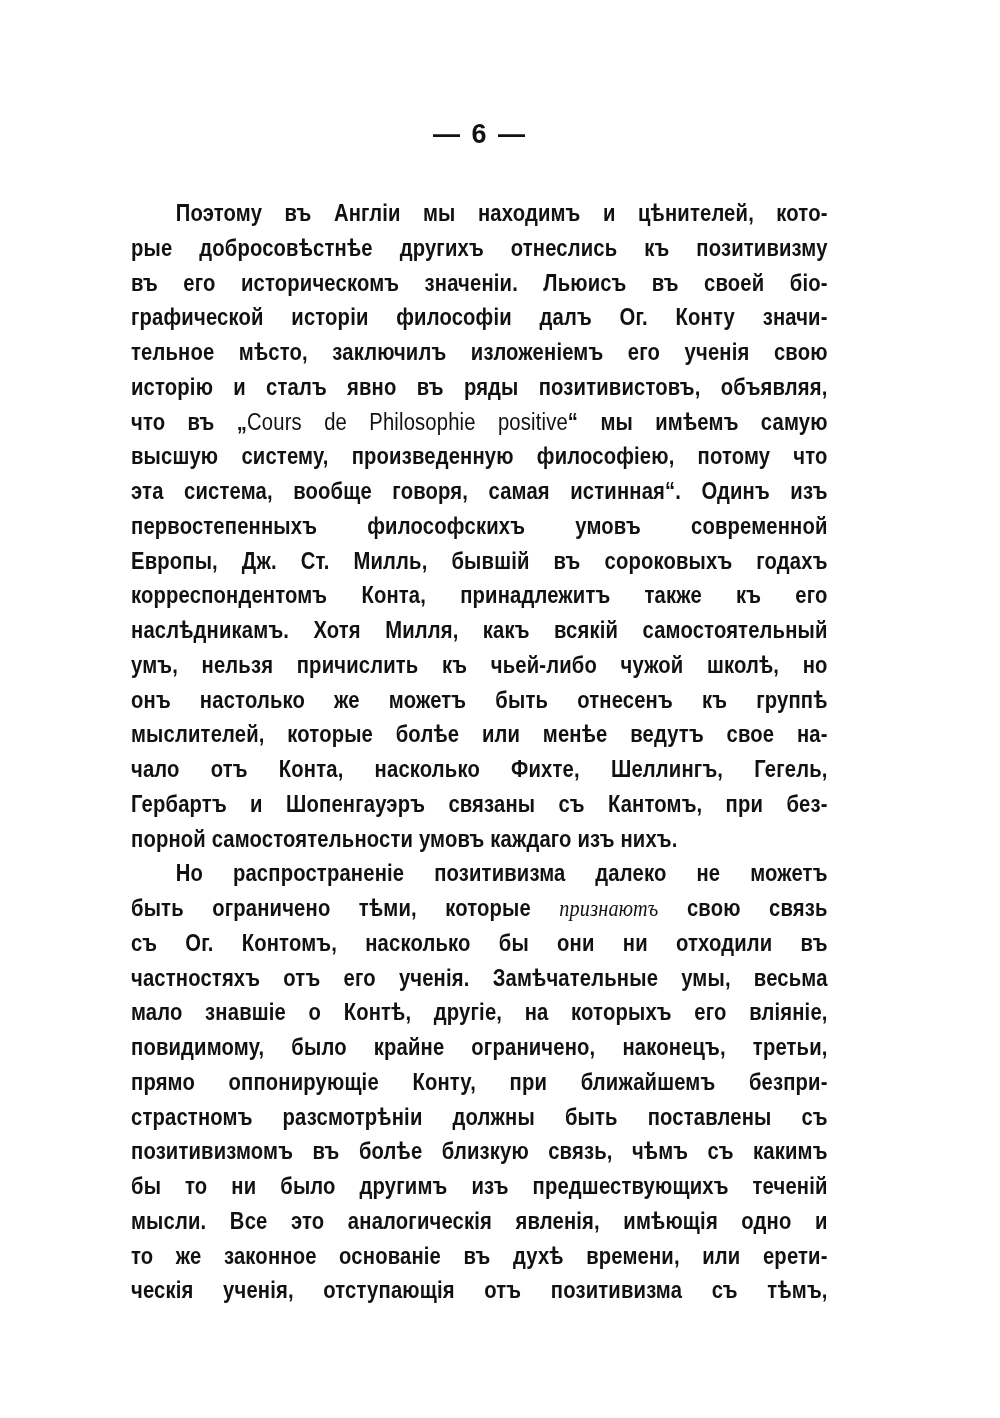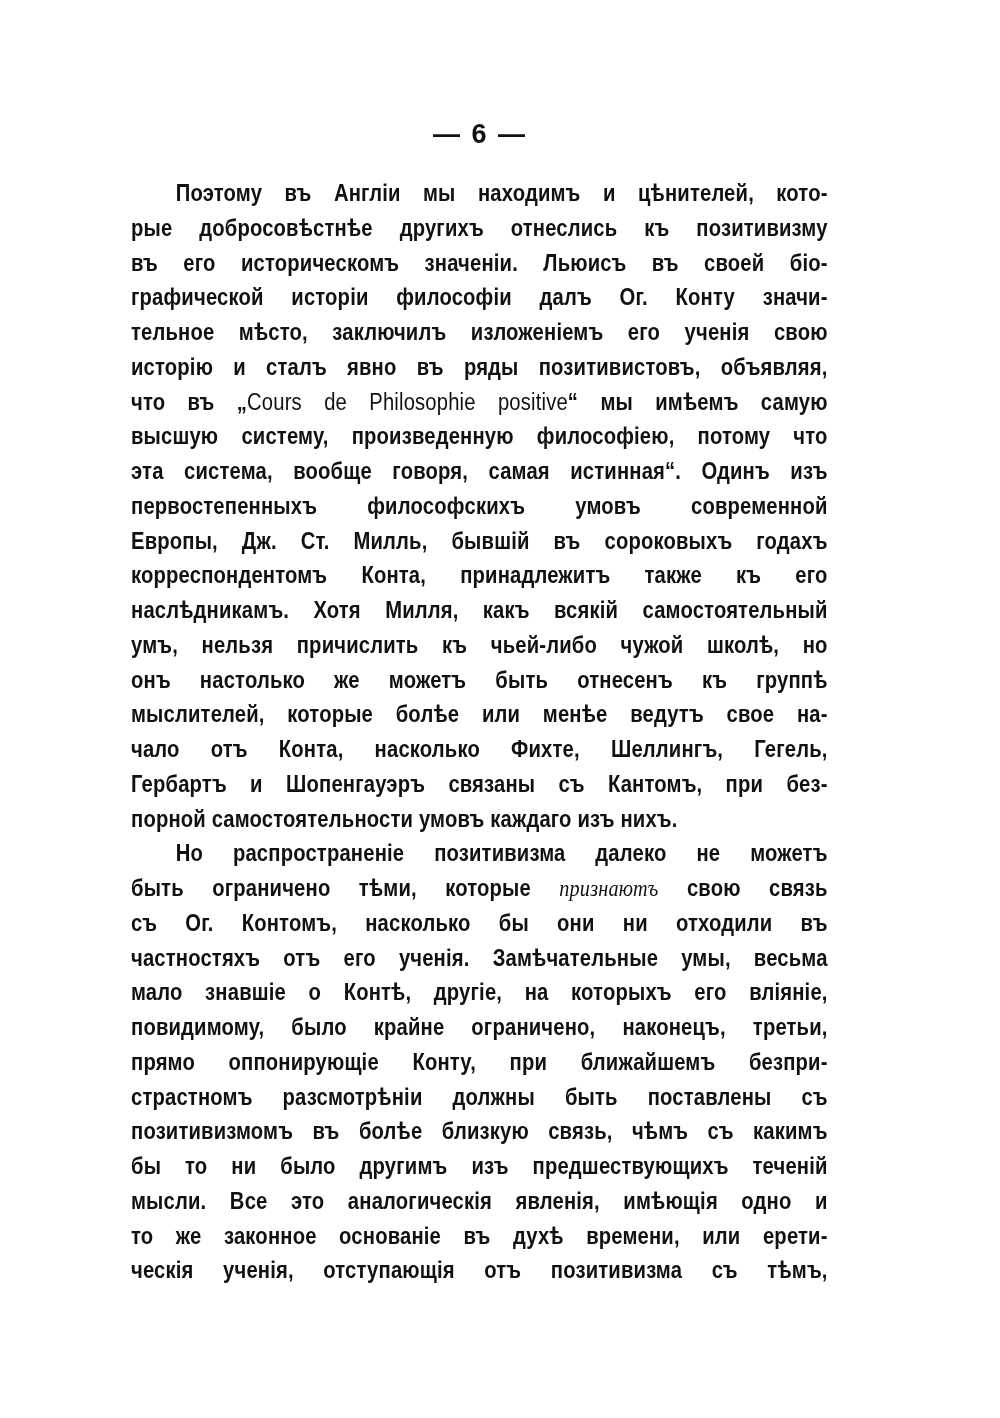--- a/index.html
+++ b/index.html
@@ -21,21 +21,21 @@
       left: 0;
       width: 960px;
       text-align: center;
       font-size: 27px;
       font-weight: bold;
       letter-spacing: 2px;
       line-height: 40px;
     }
     .text-block {
       position: absolute;
-      top: 176px;
+      top: 196px;
       left: 131px;
       width: 697px;
     }
     .line {
       display: block;
       height: 34.75px;
       line-height: 34.75px;
       font-size: 23.5px;
       white-space: nowrap;
       text-align: justify;

